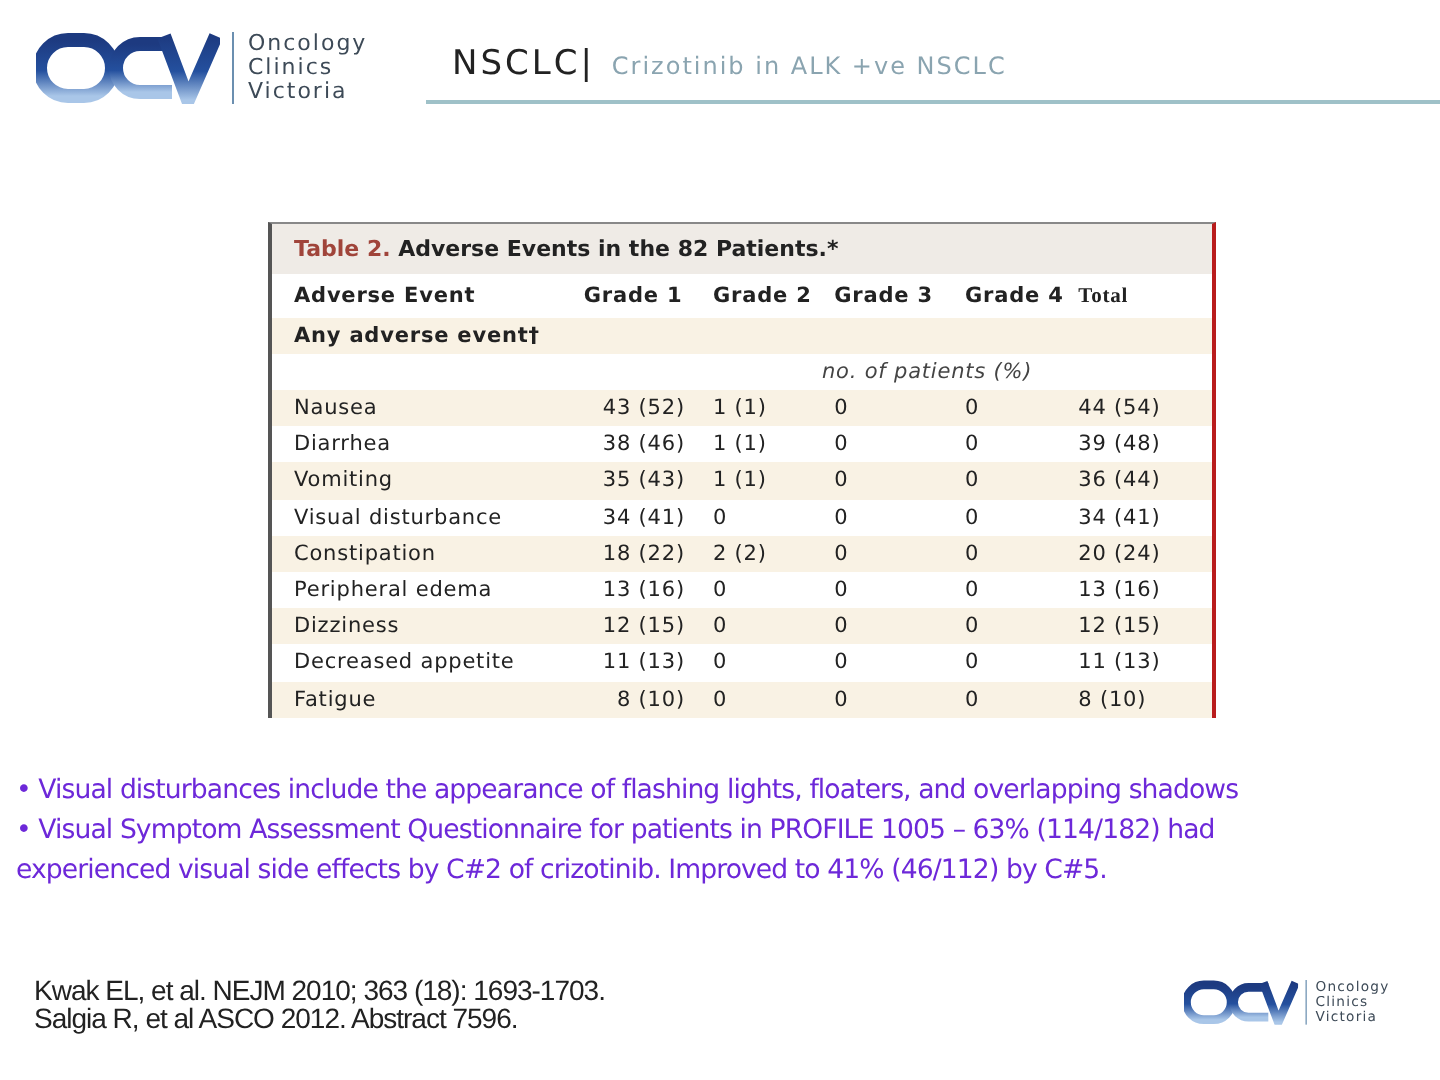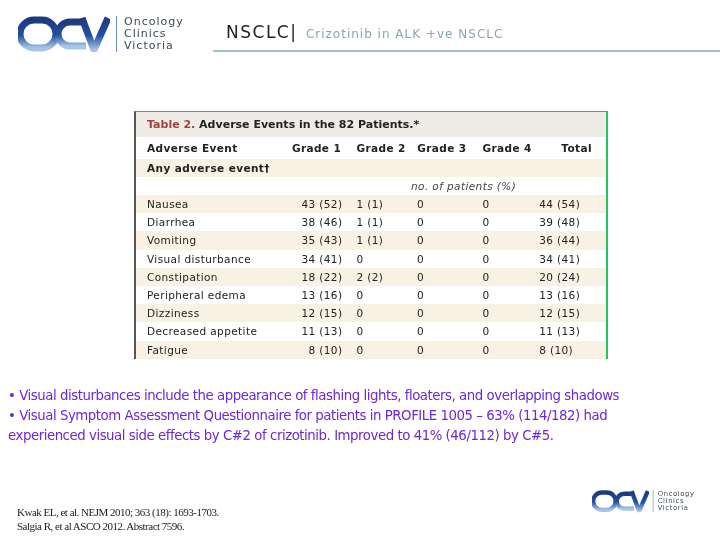--- a/index.html
+++ b/index.html
@@ -13,46 +13,46 @@
   .logo-sep { width:1px; height:36px; background:#6b8fb0; margin:0 7px 0 6px; }
   .logo-words { display:flex; flex-direction:column; font-family:"DejaVu Sans", sans-serif; font-size:11px; line-height:12px; color:#3d4a57; letter-spacing:1px; }
 
   
   .title { position:absolute; left:226px; top:22px; white-space:nowrap; }
   .title-main { font-family:"DejaVu Sans", sans-serif; font-size:17px; color:#222; letter-spacing:1.5px; }
   .title-sub { font-family:"DejaVu Sans", sans-serif; font-size:12px; color:#8aa4b0; letter-spacing:1px; margin-left:4px; }
   .title-rule { position:absolute; left:213px; top:50px; width:507px; height:2px; background:#9fc1c8; }
 
   
-  .tbl { position:absolute; left:134px; top:111px; width:470px; border-left:2px solid #555; border-top:1px solid #888; border-right:2px solid #22c55e; font-family:"DejaVu Sans", sans-serif; color:#222; }
+  .tbl { position:absolute; left:134px; top:111px; width:470px; border-left:2px solid #555; border-top:1px solid #888; border-right:2px solid #b91c1c; font-family:"DejaVu Sans", sans-serif; color:#222; }
   .tbl-caption { height:25px; background:#efebe6; font-size:11px; font-weight:bold; padding-left:11px; line-height:26px; white-space:nowrap; }
   .tbl-caption .cap-num { color:#a0443a; }
   .tbl-row { display:flex; align-items:center; font-size:10.5px; letter-spacing:0.4px; }
   .tbl-head { height:22px; font-weight:bold; background:#fff; }
   .tbl-units { height:18px; background:#fff; font-style:italic; font-size:10.5px; color:#444; }
   .tbl-any { height:18px; background:#f9f2e4; font-weight:bold; }
   .tbl-data { height:18.2px; }
   .tbl-data:nth-child(odd) { background:#f9f2e4; }
   .tbl-data:nth-child(even) { background:#ffffff; }
   .c0 { width:145px; padding-left:11px; }
   .c1 { width:62px; text-align:right; padding-right:6px; }
   .c2 { width:60px; padding-left:8px; }
   .c3 { width:65px; padding-left:4px; }
   .c4 { width:60px; padding-left:4px; }
   .c5 { width:56px; text-align:left; padding-right:14px; }
   .tbl-head .c1 { text-align:left; padding-left:8px; padding-right:0; width:60px; }
-  .tbl-head .c5 { text-align:right; }
+  .tbl-head .c5 { text-align:left;font-family:Liberation Serif, serif; }
   .units-text { padding-left:275px; }
 
   
   .bullets { position:absolute; left:8px; top:386px; width:710px; font-family:"DejaVu Sans", sans-serif; font-size:13.3px; line-height:20px; color:#6d28d9; letter-spacing:-0.45px; }
   .bullet-line { white-space:nowrap; }
 
   
-  .refs { position:absolute; left:17px; top:505px; font-family:Liberation Serif, serif; font-size:11px; line-height:14px; color:#222; letter-spacing:-0.5px; }
+  .refs { position:absolute; left:17px; top:488px; font-family:Liberation Sans, sans-serif; font-size:14px; line-height:14px; color:#222; letter-spacing:-0.5px; }
 </style>
 </head>
 <body>
 
 <div class="logo logo-top">
   <svg class="logo-mark" viewBox="0 0 92 36">
     <defs>
       <linearGradient id="g1" x1="0" y1="0" x2="0" y2="1">
         <stop offset="0" stop-color="#1d3a80"></stop>
         <stop offset="0.55" stop-color="#24509e"></stop>

